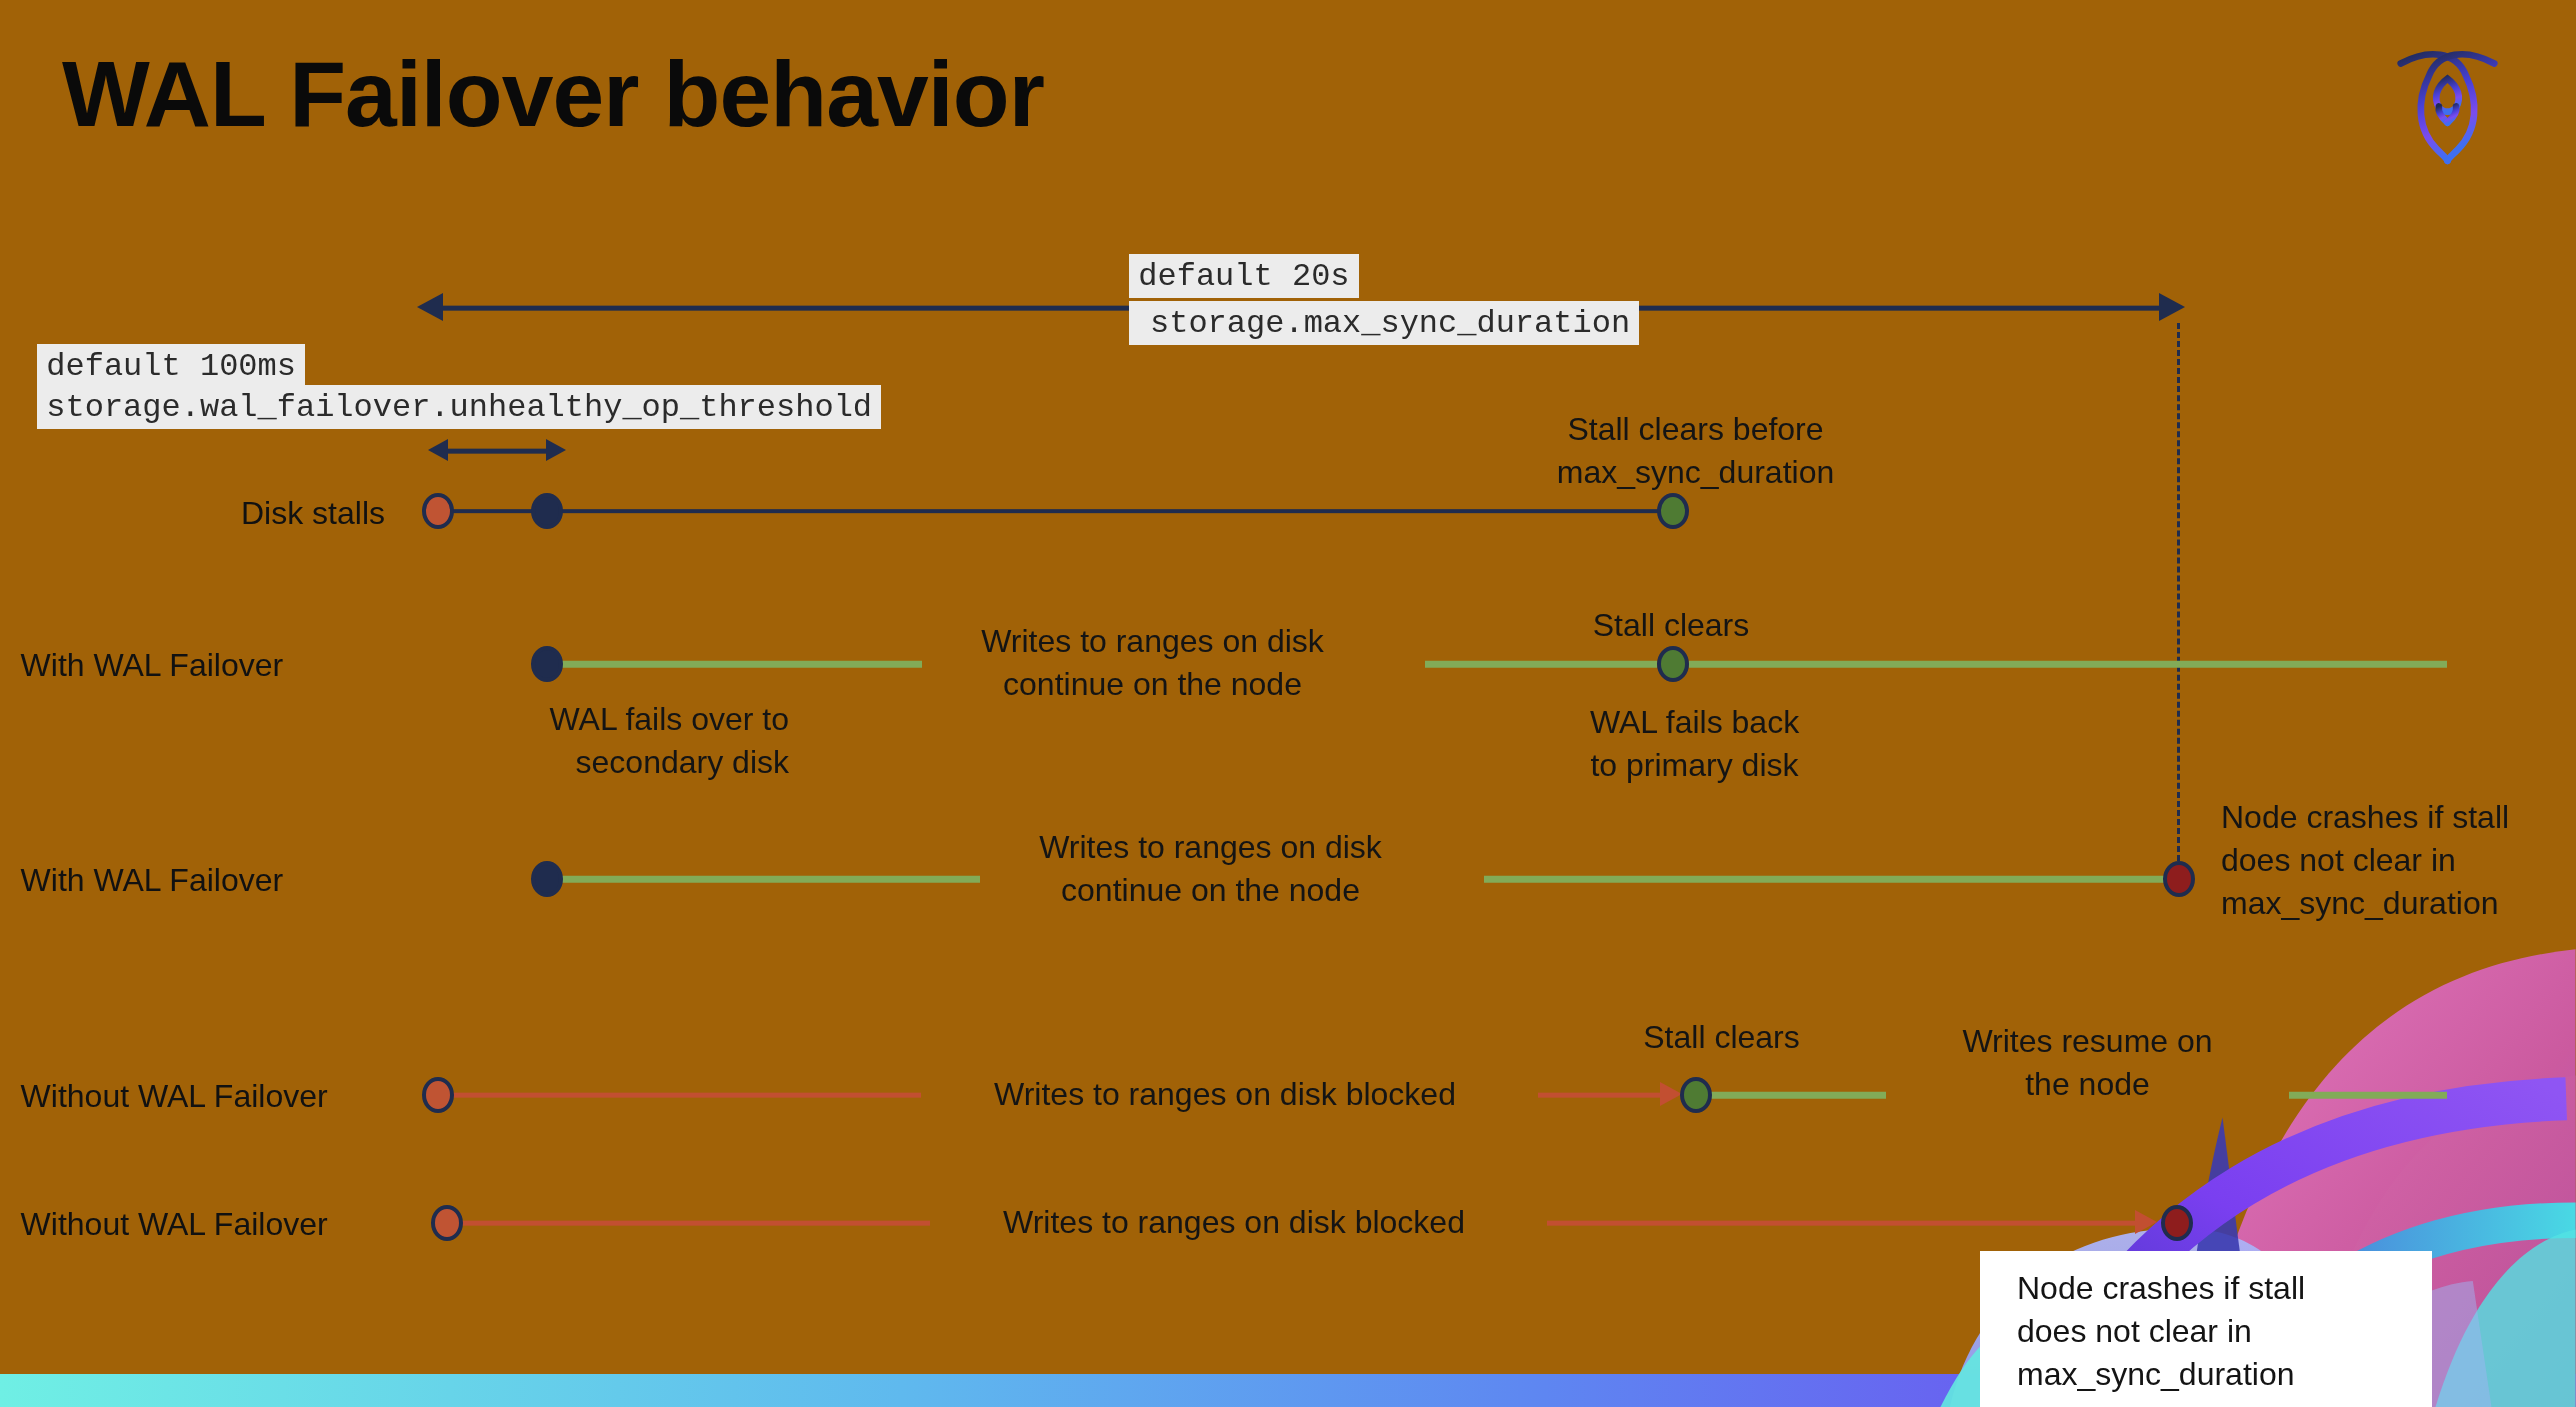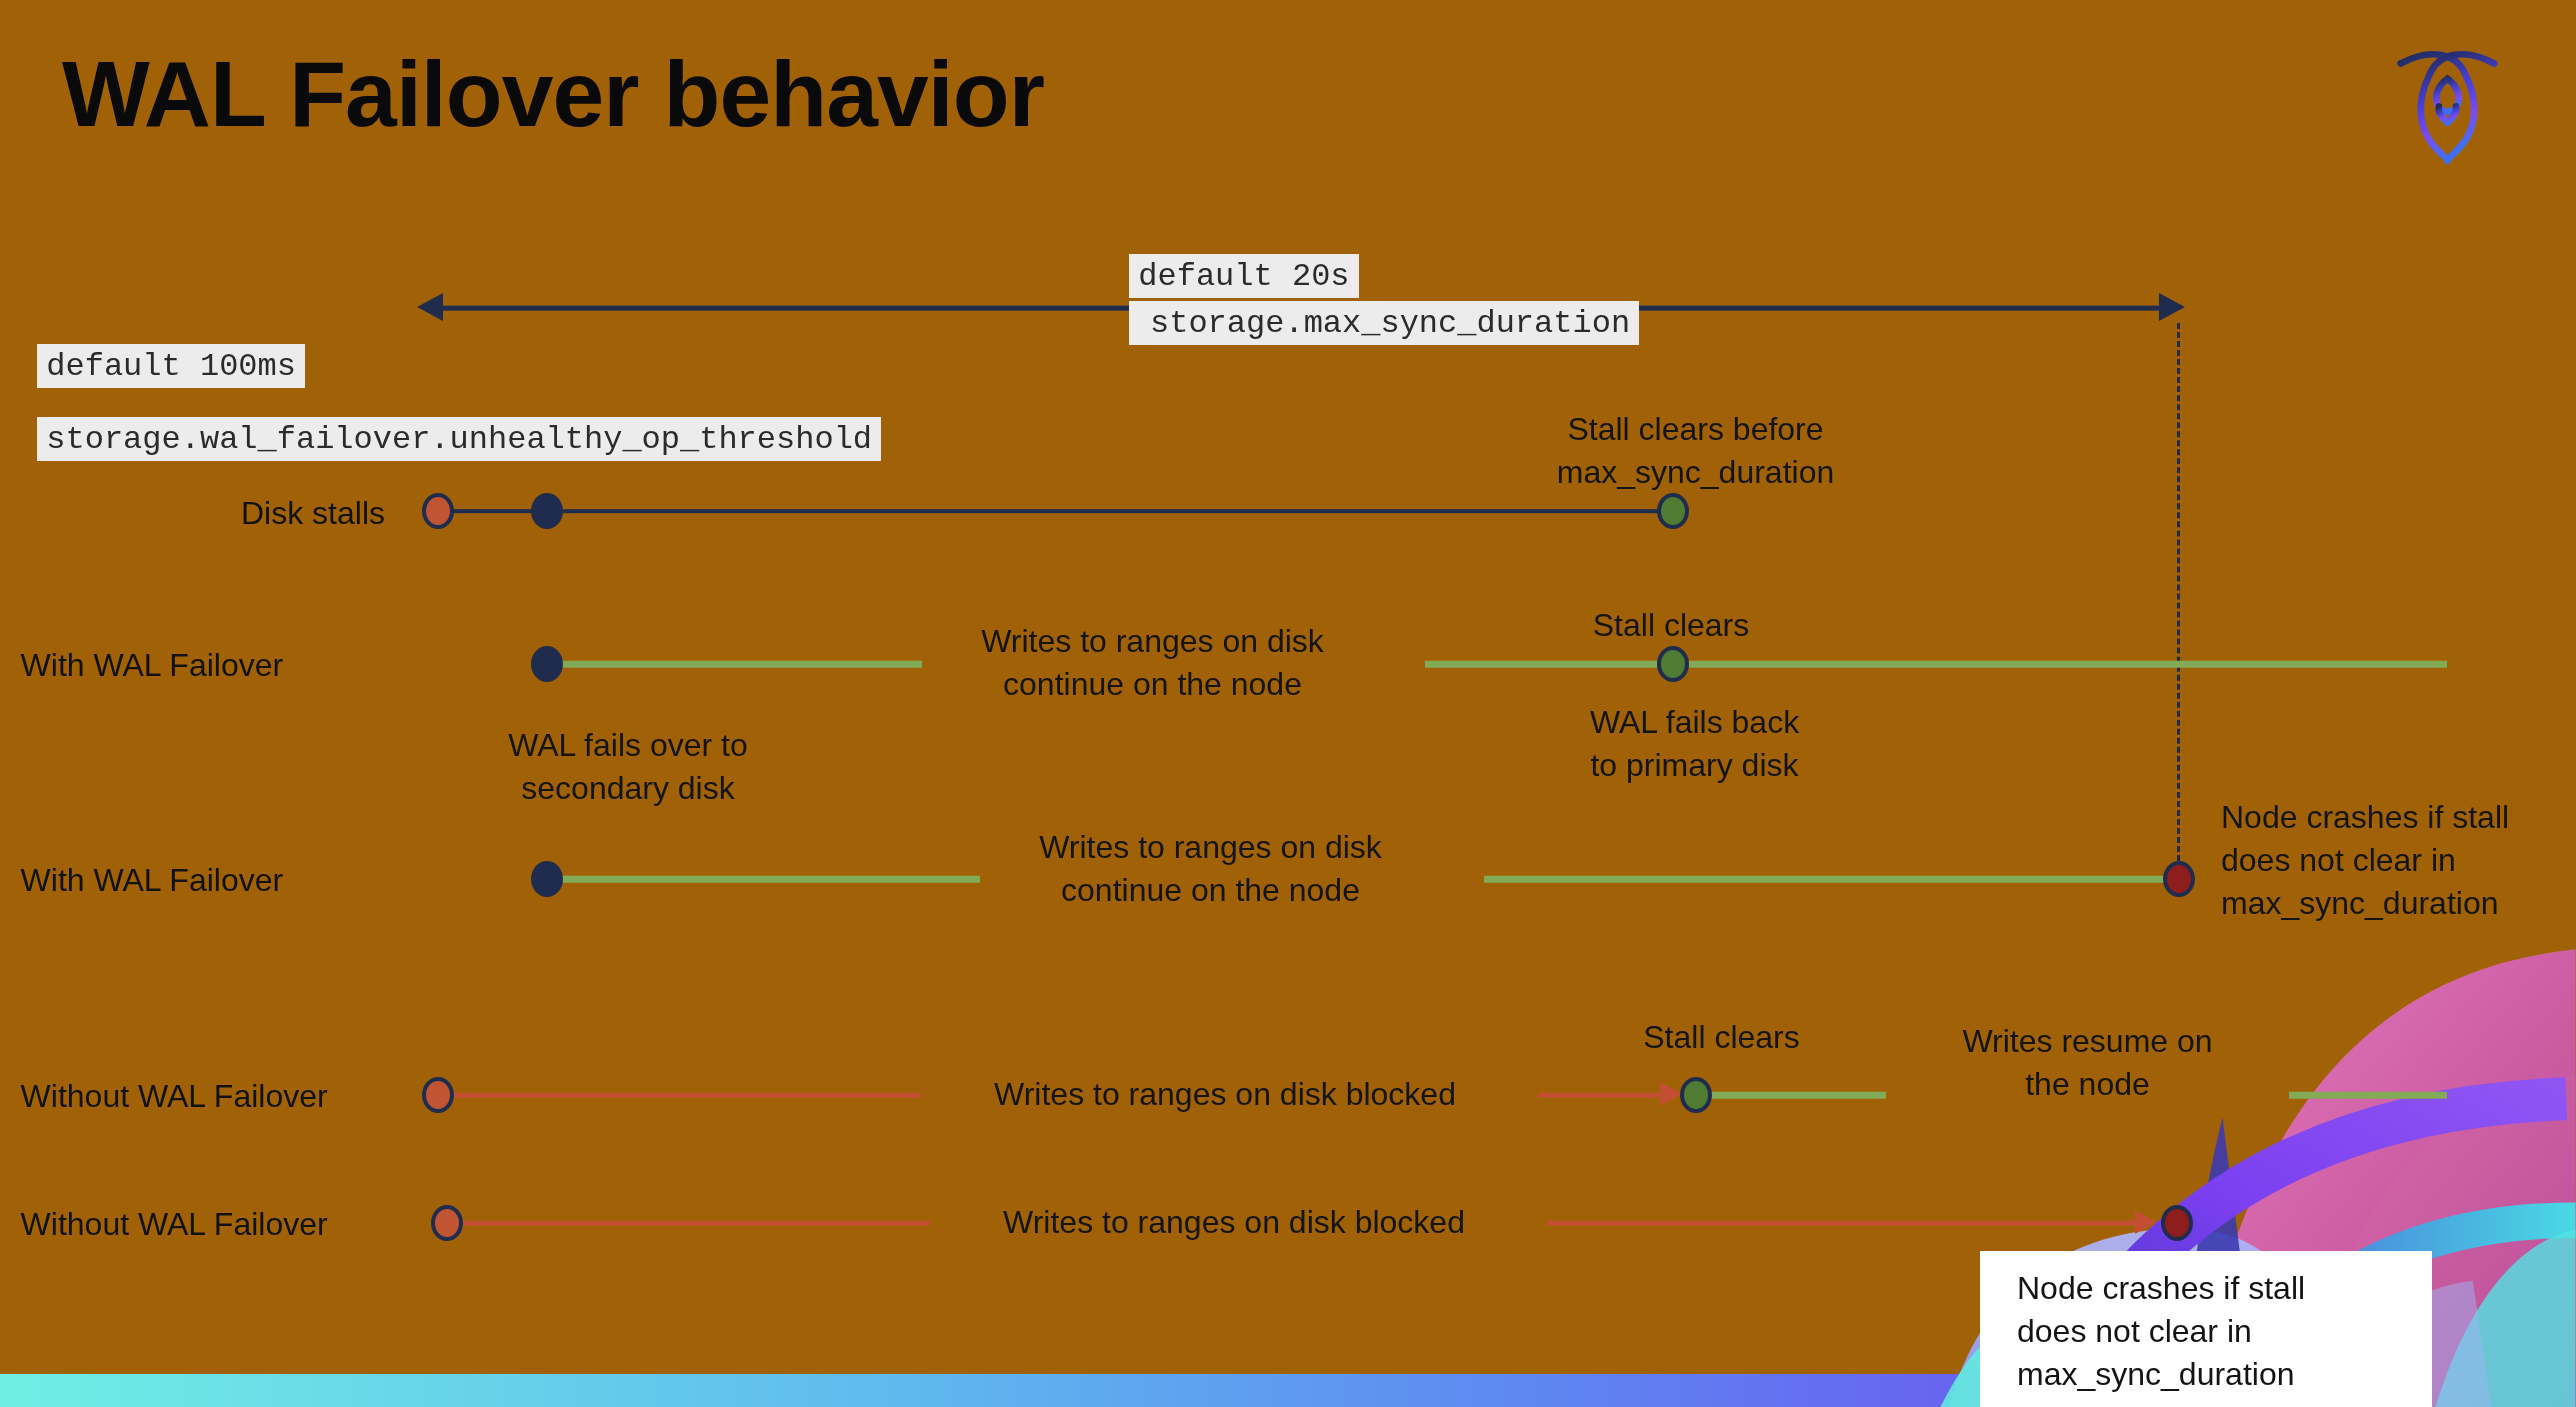--- a/index.html
+++ b/index.html
@@ -104,41 +104,41 @@
 
   <div class="hline navy-l" style="left:439px;top:308px;width:1724px;"></div>
   <div class="tri tri-left-navy" style="left:417px;top:293px;"></div>
   <div class="tri tri-right-navy" style="left:2159px;top:293px;"></div>
   <div class="code" style="left:1129px;top:254px;">default 20s</div>
   <div class="code" style="left:1129px;top:301px;padding-left:21px;">storage.max_sync_duration</div>
 
   <div class="dashed-v" style="left:2177px;top:323px;height:538px;"></div>
 
   <div class="code" style="left:37px;top:344px;">default 100ms</div>
-  <div class="code" style="left:37px;top:385px;margin-top:32px;">storage.wal_failover.unhealthy_op_threshold</div>
+  <div class="code" style="left:37px;top:385px;">storage.wal_failover.unhealthy_op_threshold</div>
   <div class="hline navy-l" style="left:447px;top:451px;width:101px;"></div>
   <div class="tri tri-left-navy-sm" style="left:428px;top:439px;"></div>
   <div class="tri tri-right-navy-sm" style="left:546px;top:439px;"></div>
 
   <div class="rowlabel right" style="left:131px;top:493px;width:254px;">Disk stalls</div>
   <div class="hline navy-l" style="left:438px;top:511px;width:108px;height:3.7px;"></div>
   <div class="hline navy-l" style="left:547px;top:511px;width:1124px;height:3.7px;"></div>
   <div class="dot red-d" style="left:438px;top:511px;"></div>
   <div class="dot navy-d" style="left:547px;top:511px;"></div>
   <div class="dot green-d" style="left:1673px;top:511px;"></div>
   <div class="note center preline" style="left:1518px;top:408px;width:355px;">Stall clears before
 max_sync_duration</div>
 
   <div class="rowlabel" style="left:20.6px;top:645px;">With WAL Failover</div>
   <div class="hline green-l" style="left:547px;top:664px;width:375px;"></div>
   <div class="hline green-l" style="left:1425px;top:664px;width:232px;"></div>
   <div class="hline green-l" style="left:1689px;top:664px;width:758px;"></div>
   <div class="dot navy-d" style="left:547px;top:664px;"></div>
   <div class="dot green-d" style="left:1673px;top:664px;"></div>
-  <div class="note center preline" style="left:467px;top:724px;width:322px;">WAL fails over to
+  <div class="note center preline" style="left:467px;top:698px;width:322px;text-align:right;">WAL fails over to
 secondary disk</div>
   <div class="note center preline" style="left:935px;top:620px;width:435px;">Writes to ranges on disk
 continue on the node</div>
   <div class="note center" style="left:1554px;top:604px;width:234px;">Stall clears</div>
   <div class="note center preline" style="left:1552px;top:701px;width:285px;">WAL fails  back
 to primary disk</div>
 
   <div class="rowlabel" style="left:20.6px;top:860px;">With WAL Failover</div>
   <div class="hline green-l" style="left:547px;top:879px;width:433px;"></div>
   <div class="hline green-l" style="left:1484px;top:879px;width:681px;"></div>

